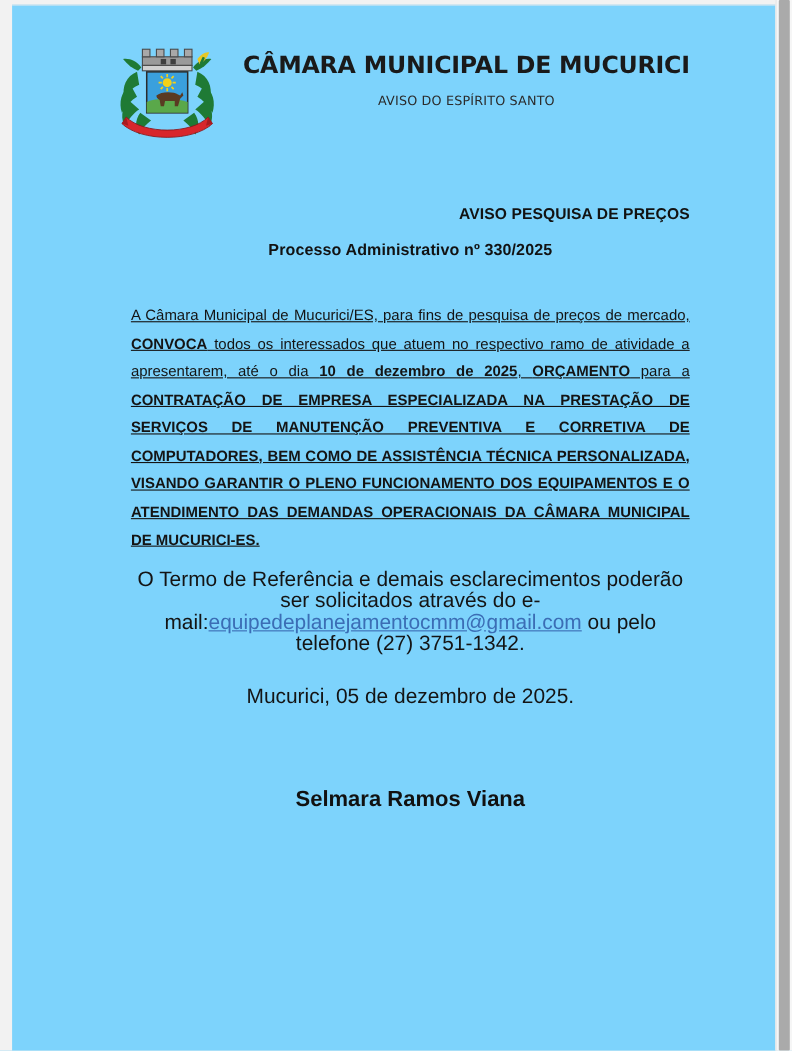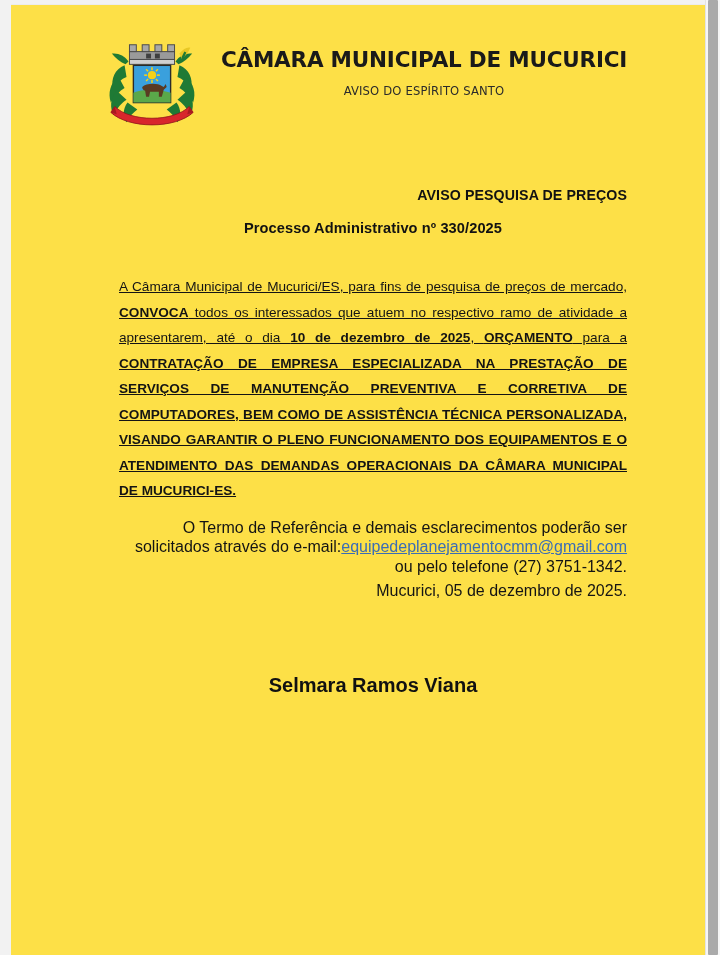--- a/index.html
+++ b/index.html
@@ -41,21 +41,21 @@
     border-radius: 1px;
   }
 
   
   #page {
     position: absolute;
     left: 11px;
     top: 4px;
     width: 694px;
     height: 951px;
-    background: #fde047;
+    background: #7dd3fc;
     border-top: 1px solid #ececec;
     box-sizing: border-box;
     overflow: hidden;
   }
 
   
   .header {
     display: flex;
     align-items: flex-start;
     padding: 27px 0 0 0;
@@ -123,28 +123,28 @@
     text-align: justify;
     font-size: 13.6px;
     line-height: 25.5px;
     margin: 0;
     color: #141414;
     text-decoration: underline;
   }
   #para-intro { margin-top: 38px; }
 
   p.body-left {
-    text-align: right;
-    font-size: 16px;
+    text-align: center;
+    font-size: 19px;
     line-height: 19.5px;
     margin: 0;
     color: #141414;
   }
   #para-contato { margin-top: 14px; }
-  #para-local  { margin-top: 5px; }
+  #para-local  { margin-top: 28px; }
 
   .b { font-weight: bold; }
   .caps-block { font-weight: bold; }
 
   a.email-link {
     color: #3b6db5;
     text-decoration: underline;
   }
 
   

